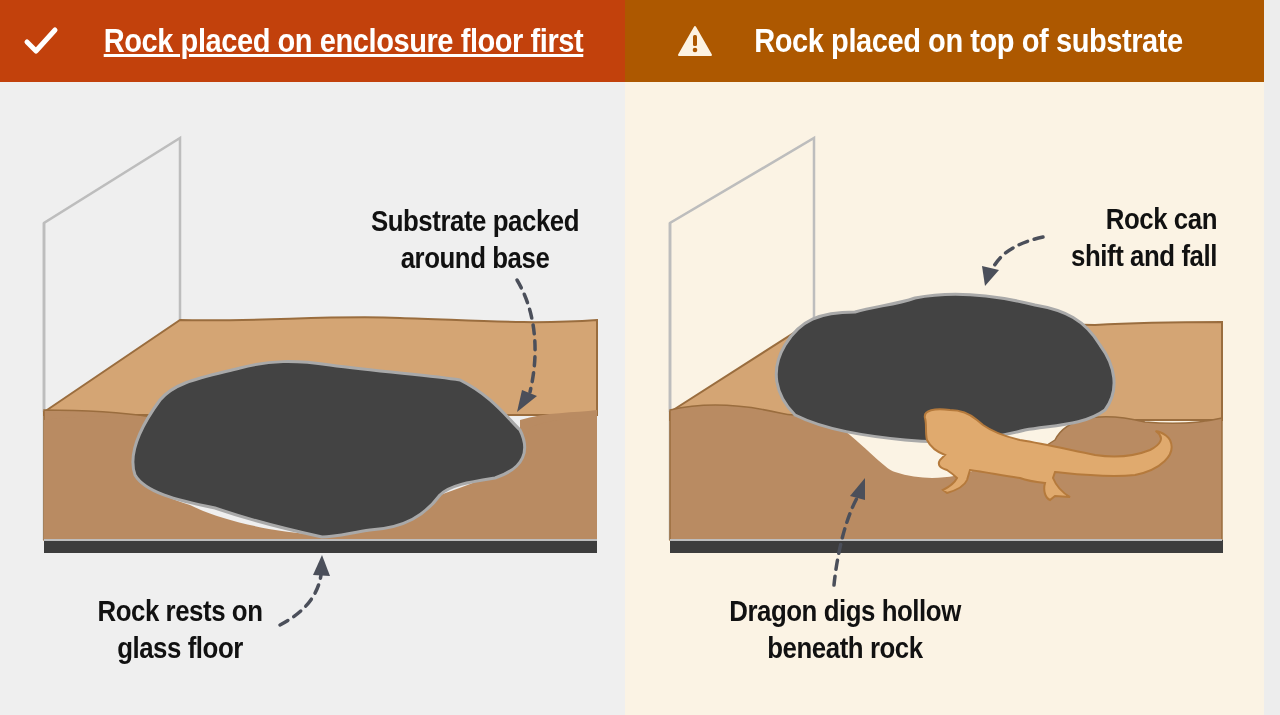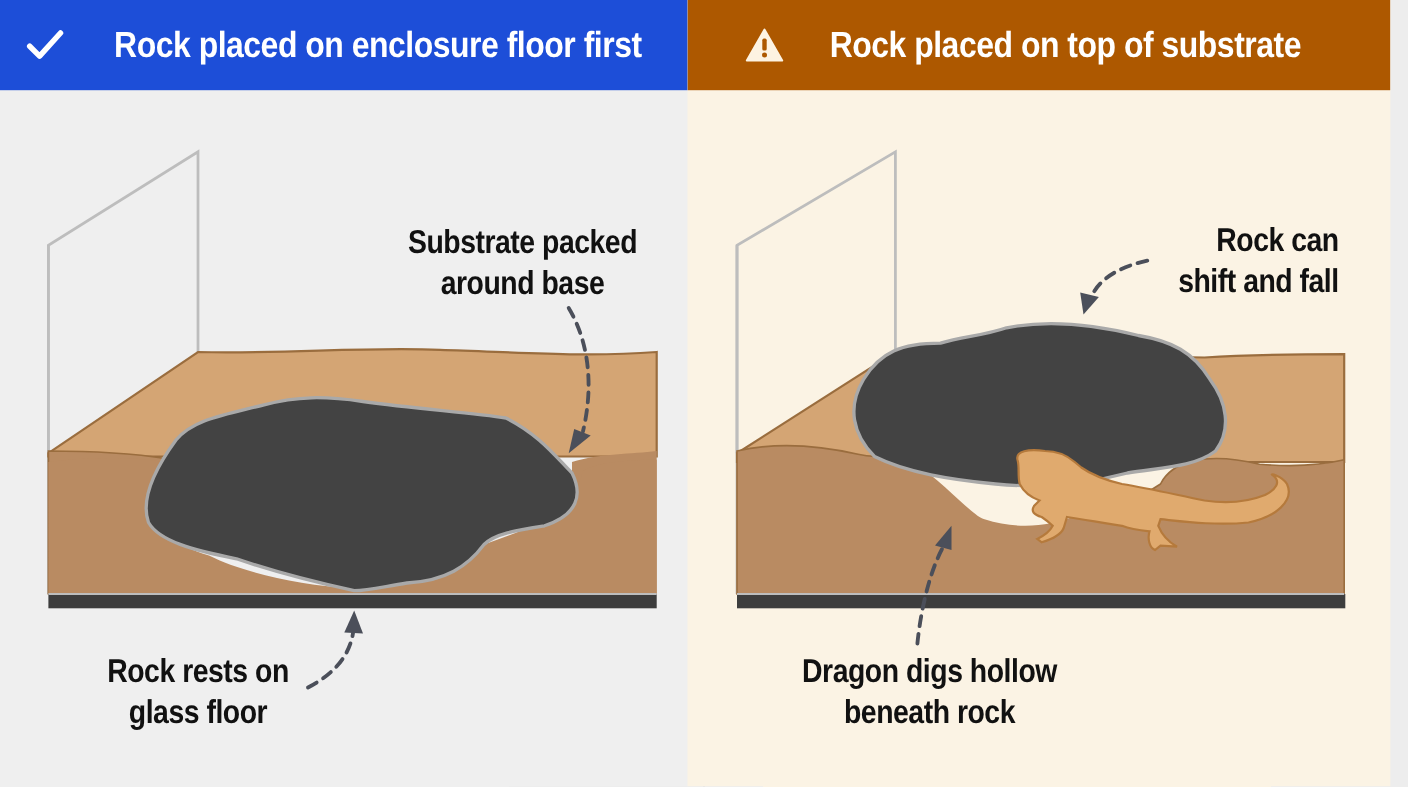--- a/index.html
+++ b/index.html
@@ -2,21 +2,21 @@
 <html><head>
 <meta charset="utf-8">
 <style>
   html, body { margin: 0; padding: 0; }
   body { width: 1280px; height: 715px; overflow: hidden; position: relative; background: #ededed; font-family: "Liberation Sans", sans-serif; }
   .panel { position: absolute; top: 0; width: 639px; height: 715px; overflow: hidden; }
   .panel.left { left: 0; background: #efefef; }
   .panel.right { left: 625px; background: #fbf3e4; }
   .divider { position: absolute; left: 639px; top: 0; width: 2px; height: 715px; background: #c9c9c9; }
   .header { position: absolute; left: 0; top: 0; width: 100%; height: 82px; display: flex; align-items: center; justify-content: center; gap: 12px; color: #ffffff; }
-  .left .header { background: #1d4ed8; }
+  .left .header { background: #c2410c; text-decoration: underline; }
   .right .header { background: #ad5800; }
   .header .title { font-family: "Liberation Sans", sans-serif; font-weight: bold; font-size: 33px; letter-spacing: -0.5px; transform: scaleX(0.88); transform-origin: center; white-space: nowrap; }
   .header .icon { width: 36px; height: 36px; display: inline-block; flex: 0 0 36px; }
   svg.scene { position: absolute; left: 0; top: 0; }
   .label { position: absolute; font-family: "Liberation Sans", sans-serif; font-weight: bold; font-size: 30px; line-height: 37px; color: #111111; text-align: center; letter-spacing: -0.5px; transform: scaleX(0.86); white-space: nowrap; }
   .label span { display: block; }
   .label.right-align { text-align: right; transform-origin: right center; }
 </style>
 </head>
 <body>

